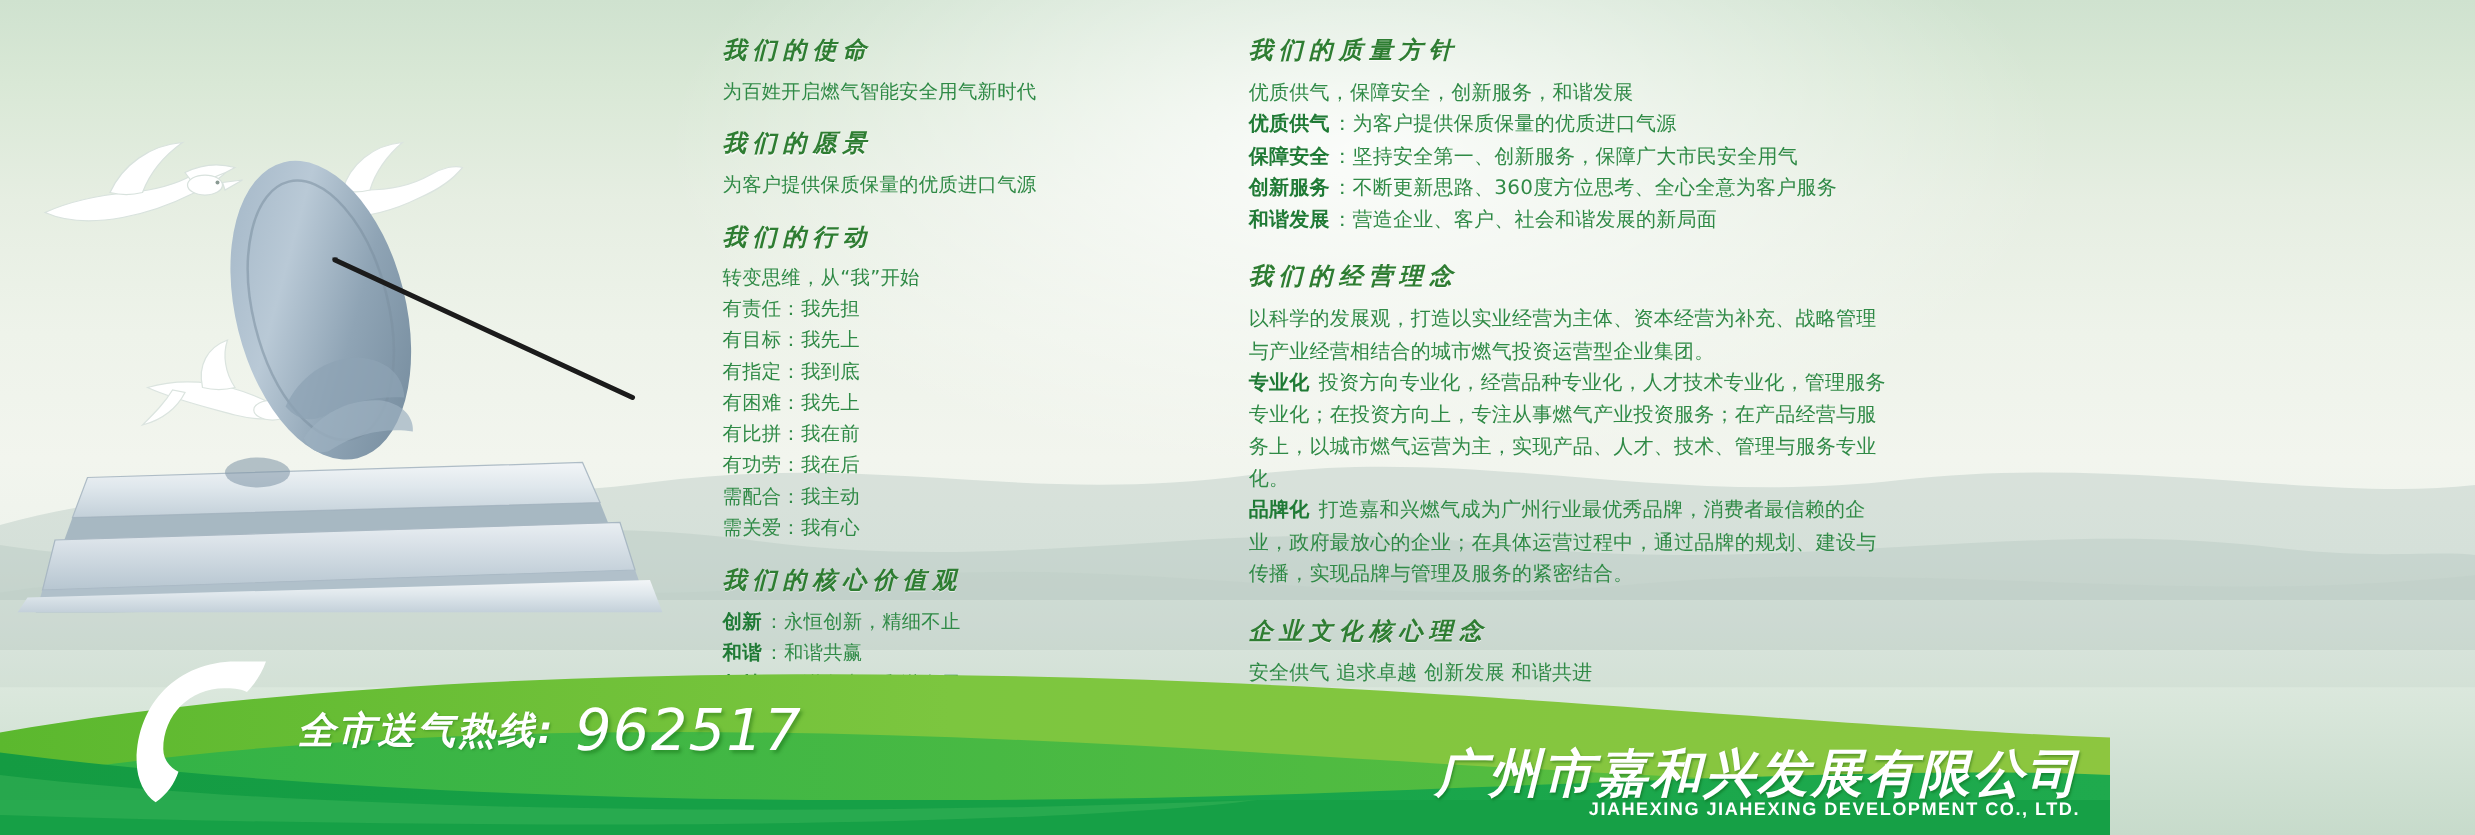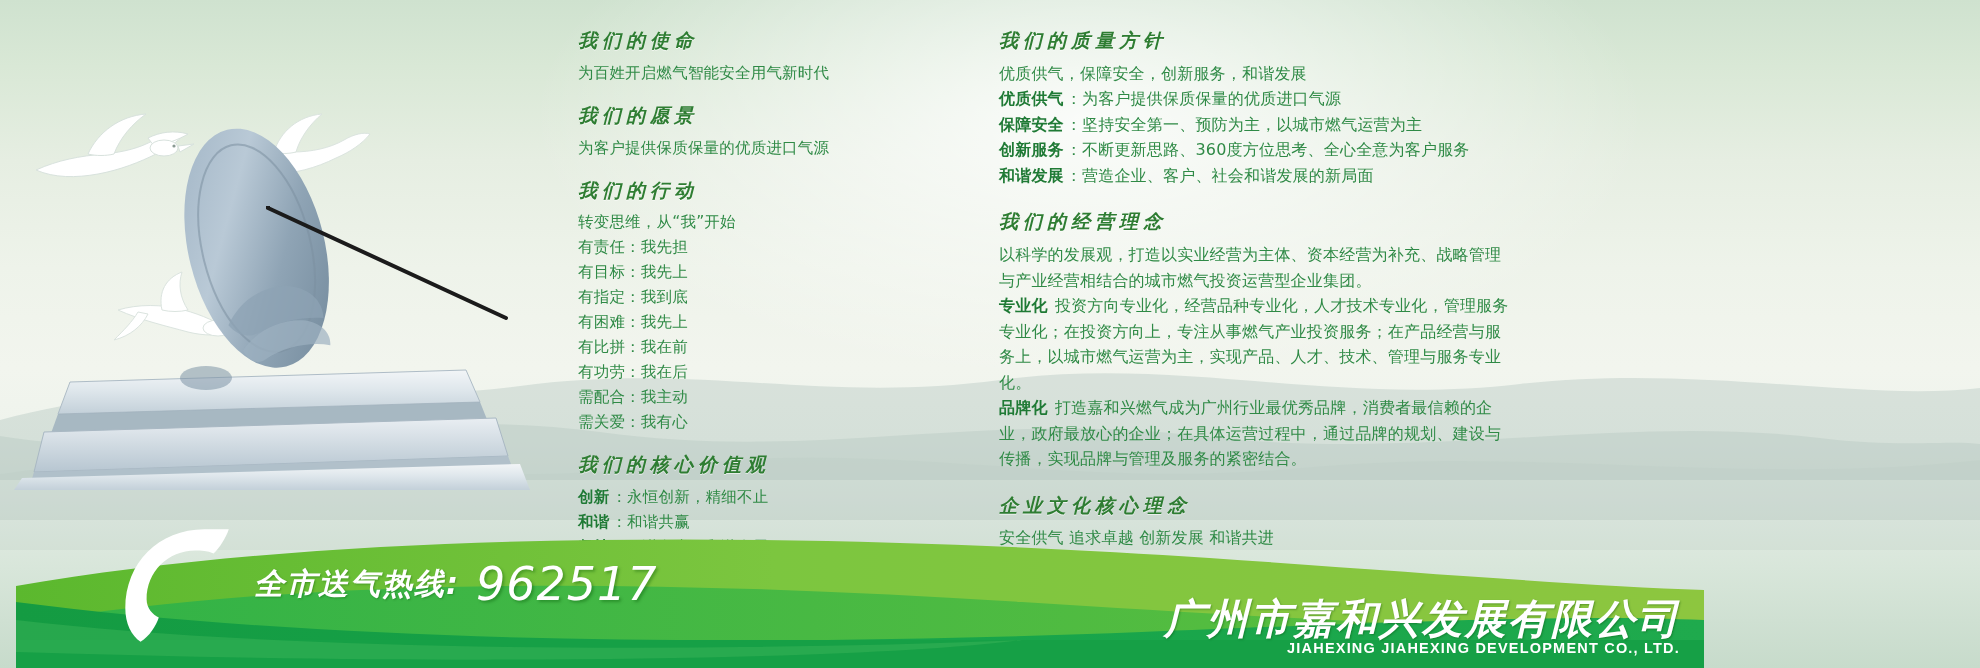--- a/index.html
+++ b/index.html
@@ -63,21 +63,21 @@
   }
   .line.wrap{white-space:normal;line-height:26px;}
   .lead{font-weight:700;color:#1f7a35;}
   .line .lead{margin-right:2px;}
   #col-right .line{font-size:16px;line-height:25.5px;}
   #col-right .block{margin-bottom:22px;}
   .spacer-top{}
 
   
   #footer{
-    position:absolute;left:16px;bottom:0;width:1688px;height:140px;overflow:hidden;
+    position:absolute;left:0;bottom:0;width:1688px;height:140px;overflow:hidden;
   }
   #footer .band{position:absolute;left:0;top:0;width:100%;height:140px;}
   #footer svg{display:block;width:100%;height:140px;}
 
   #hotline{
     position:absolute;left:88px;bottom:14px;
     display:flex;align-items:center;gap:10px;
     white-space:nowrap;
   }
   #hotline .phone-icon{display:block;}
@@ -251,21 +251,21 @@
 
   <div class="col" id="col-right">
 
     <div class="block">
       <div class="heading">我们的质量方针</div>
       <p class="line">优质供气，保障安全，创新服务，和谐发展</p>
       <p class="line">
         <span class="lead">优质供气</span><span>：</span><span>为客户提供保质保量的优质进口气源</span>
       </p>
       <p class="line">
-        <span class="lead">保障安全</span><span>：</span><span>坚持安全第一、预防为主，以城市燃气运营为主</span>
+        <span class="lead">保障安全</span><span>：</span><span>坚持安全第一、创新服务，保障广大市民安全用气</span>
       </p>
       <p class="line">
         <span class="lead">创新服务</span><span>：</span><span>不断更新思路、360度方位思考、全心全意为客户服务</span>
       </p>
       <p class="line">
         <span class="lead">和谐发展</span><span>：</span><span>营造企业、客户、社会和谐发展的新局面</span>
       </p>
     </div>
 
     <div class="block spacer-top">

